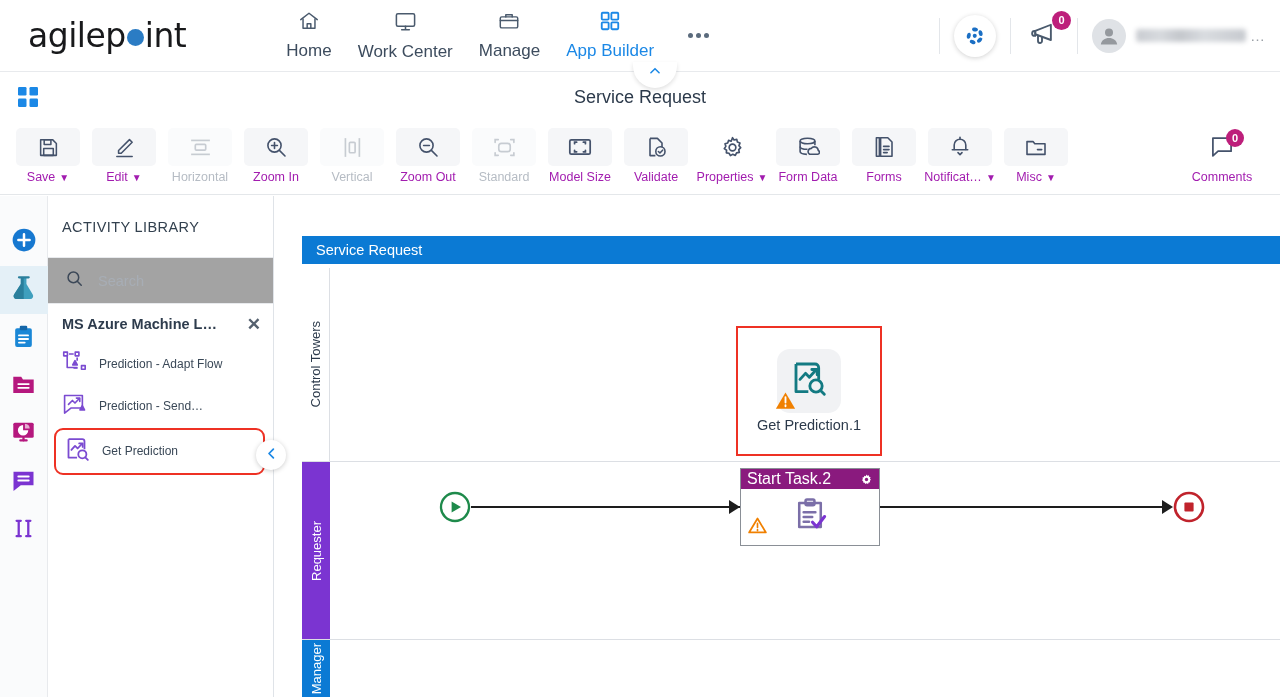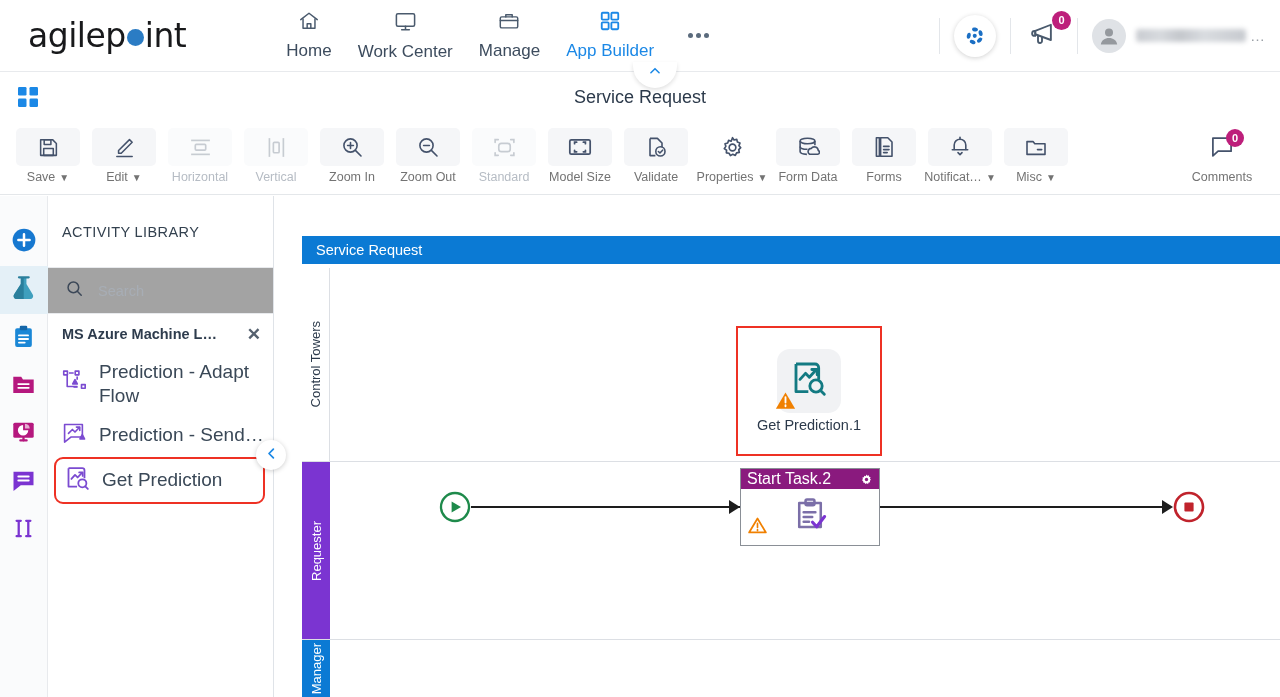--- a/index.html
+++ b/index.html
@@ -94,21 +94,21 @@
   .tb-item {
     display: flex; flex-direction: column; align-items: center;
     width: 76px; cursor: pointer; user-select: none;
   }
   .tb-icon {
     width: 64px; height: 38px; background: #f5f6f8; border-radius: 5px;
     display: flex; align-items: center; justify-content: center; position: relative;
   }
   .tb-item.nobg .tb-icon { background: transparent; }
   .tb-label {
-    font-size: 12.5px; color: #737373; margin-top: 4px;
+    font-size: 12.5px; color: #a21caf; margin-top: 4px;
     display: flex; align-items: center; gap: 4px; white-space: nowrap;
   }
   .tb-item.disabled .tb-label { color: #b6bcc4; }
   .tb-item.disabled .tb-icon { background: #fafbfc; }
   .caret { font-size: 10px; line-height: 1; position: relative; top: 1px; }
   .tb-spacer { flex: 1; }
   .cmt-badge {
     position: absolute; top: 1px; right: 10px;
     min-width: 18px; height: 18px; border-radius: 9px; background: #bd1f7b;
     color: #fff; font-size: 11px; font-weight: bold;
@@ -126,21 +126,21 @@
     cursor: pointer;
   }
   .rail-btn.sel { background: #e4f0f7; }
 
   
   .panel {
     position: absolute; left: 48px; top: 196px; width: 226px; height: 501px;
     background: #fff; border-right: 1px solid #dfe3e8;
   }
   .panel-title {
-    height: 72px; display: flex; align-items: center; padding-left: 14px;
+    height: 62px; display: flex; align-items: center; padding-left: 14px;
     font-size: 14.5px; letter-spacing: .4px; color: #33414f; font-weight: 500;
     border-bottom: 1px solid #e8eaed;
   }
   .search-row {
     height: 46px; display: flex; align-items: center; gap: 14px; padding-left: 17px;
     border-bottom: 1px solid #e8eaed; background: #a3a3a3;
   }
   .search-inp {
     border: none; outline: none; font-size: 14.5px; color: #3c4858;
     font-family: "Liberation Sans", sans-serif; width: 150px; background: transparent;
@@ -148,21 +148,21 @@
   .search-inp::placeholder { color: #a7adb5; }
   .grp-head {
     height: 40px; display: flex; align-items: center; padding: 0 12px 0 14px;
     font-size: 14.5px; color: #2e3c4d; font-weight: bold;
   }
   .grp-close { margin-left: auto; cursor: pointer; color: #55616f; font-size: 17px; line-height: 1;}
   .act-item {
     display: flex; align-items: center; gap: 11px; padding: 6px 8px 6px 14px;
     cursor: pointer; min-height: 40px;
   }
-  .act-label { font-size: 19px; color: #3a4857; line-height: 1.28; }
+  .act-label { font-size: 12px; color: #3a4857; line-height: 1.28; }
   .act-item.highlighted {
     border: 2.5px solid #ee3124; margin: 0 8px 0 6px; padding-left: 8px; border-radius: 9px;
   }
   .collapse-circle {
     position: absolute; left: 256px; top: 440px;
     width: 30px; height: 30px; border-radius: 50%; background: #fff;
     box-shadow: 0 1px 5px rgba(0,0,0,.20);
     display: flex; align-items: center; justify-content: center; cursor: pointer; z-index: 9;
   }
 
@@ -392,43 +392,43 @@
           <path d="M3 5.2h18"></path>
             <rect x="7" y="9" width="10" height="5.5" rx="1"></rect>
             <path d="M3 18.6h18"></path>
         </svg>
       </div>
       <div class="tb-label">
           <span>Horizontal</span>
         </div>
     </div>
 
+    <div class="tb-item">
+      <div class="tb-icon">
+        <svg width="24" height="24" viewBox="0 0 24 24" fill="none" stroke="#44526b" stroke-width="1.6" stroke-linecap="round">
+          <circle cx="10.5" cy="10.5" r="6.6"></circle>
+            <path d="M15.4 15.4 21 21"></path>
+            <path d="M7.6 10.5h5.8M10.5 7.6v5.8"></path>
+        </svg>
+      </div>
+      <div class="tb-label">
+          <span>Zoom In</span>
+        </div>
+    </div>
+
     <div class="tb-item disabled">
       <div class="tb-icon">
         <svg width="25" height="25" viewBox="0 0 24 24" fill="none" stroke="#c7ccd2" stroke-width="1.6">
           <path d="M5.2 3v18"></path>
             <rect x="9" y="7" width="5.5" height="10" rx="1"></rect>
             <path d="M18.6 3v18"></path>
         </svg>
       </div>
       <div class="tb-label">
           <span>Vertical</span>
-        </div>
-    </div>
-
-    <div class="tb-item">
-      <div class="tb-icon">
-        <svg width="24" height="24" viewBox="0 0 24 24" fill="none" stroke="#44526b" stroke-width="1.6" stroke-linecap="round">
-          <circle cx="10.5" cy="10.5" r="6.6"></circle>
-            <path d="M15.4 15.4 21 21"></path>
-            <path d="M7.6 10.5h5.8M10.5 7.6v5.8"></path>
-        </svg>
-      </div>
-      <div class="tb-label">
-          <span>Zoom In</span>
         </div>
     </div>
 
     <div class="tb-item">
       <div class="tb-icon">
         <svg width="24" height="24" viewBox="0 0 24 24" fill="none" stroke="#44526b" stroke-width="1.6" stroke-linecap="round">
           <circle cx="10.5" cy="10.5" r="6.6"></circle>
             <path d="M15.4 15.4 21 21"></path>
             <path d="M7.6 10.5h5.8"></path>
         </svg>

